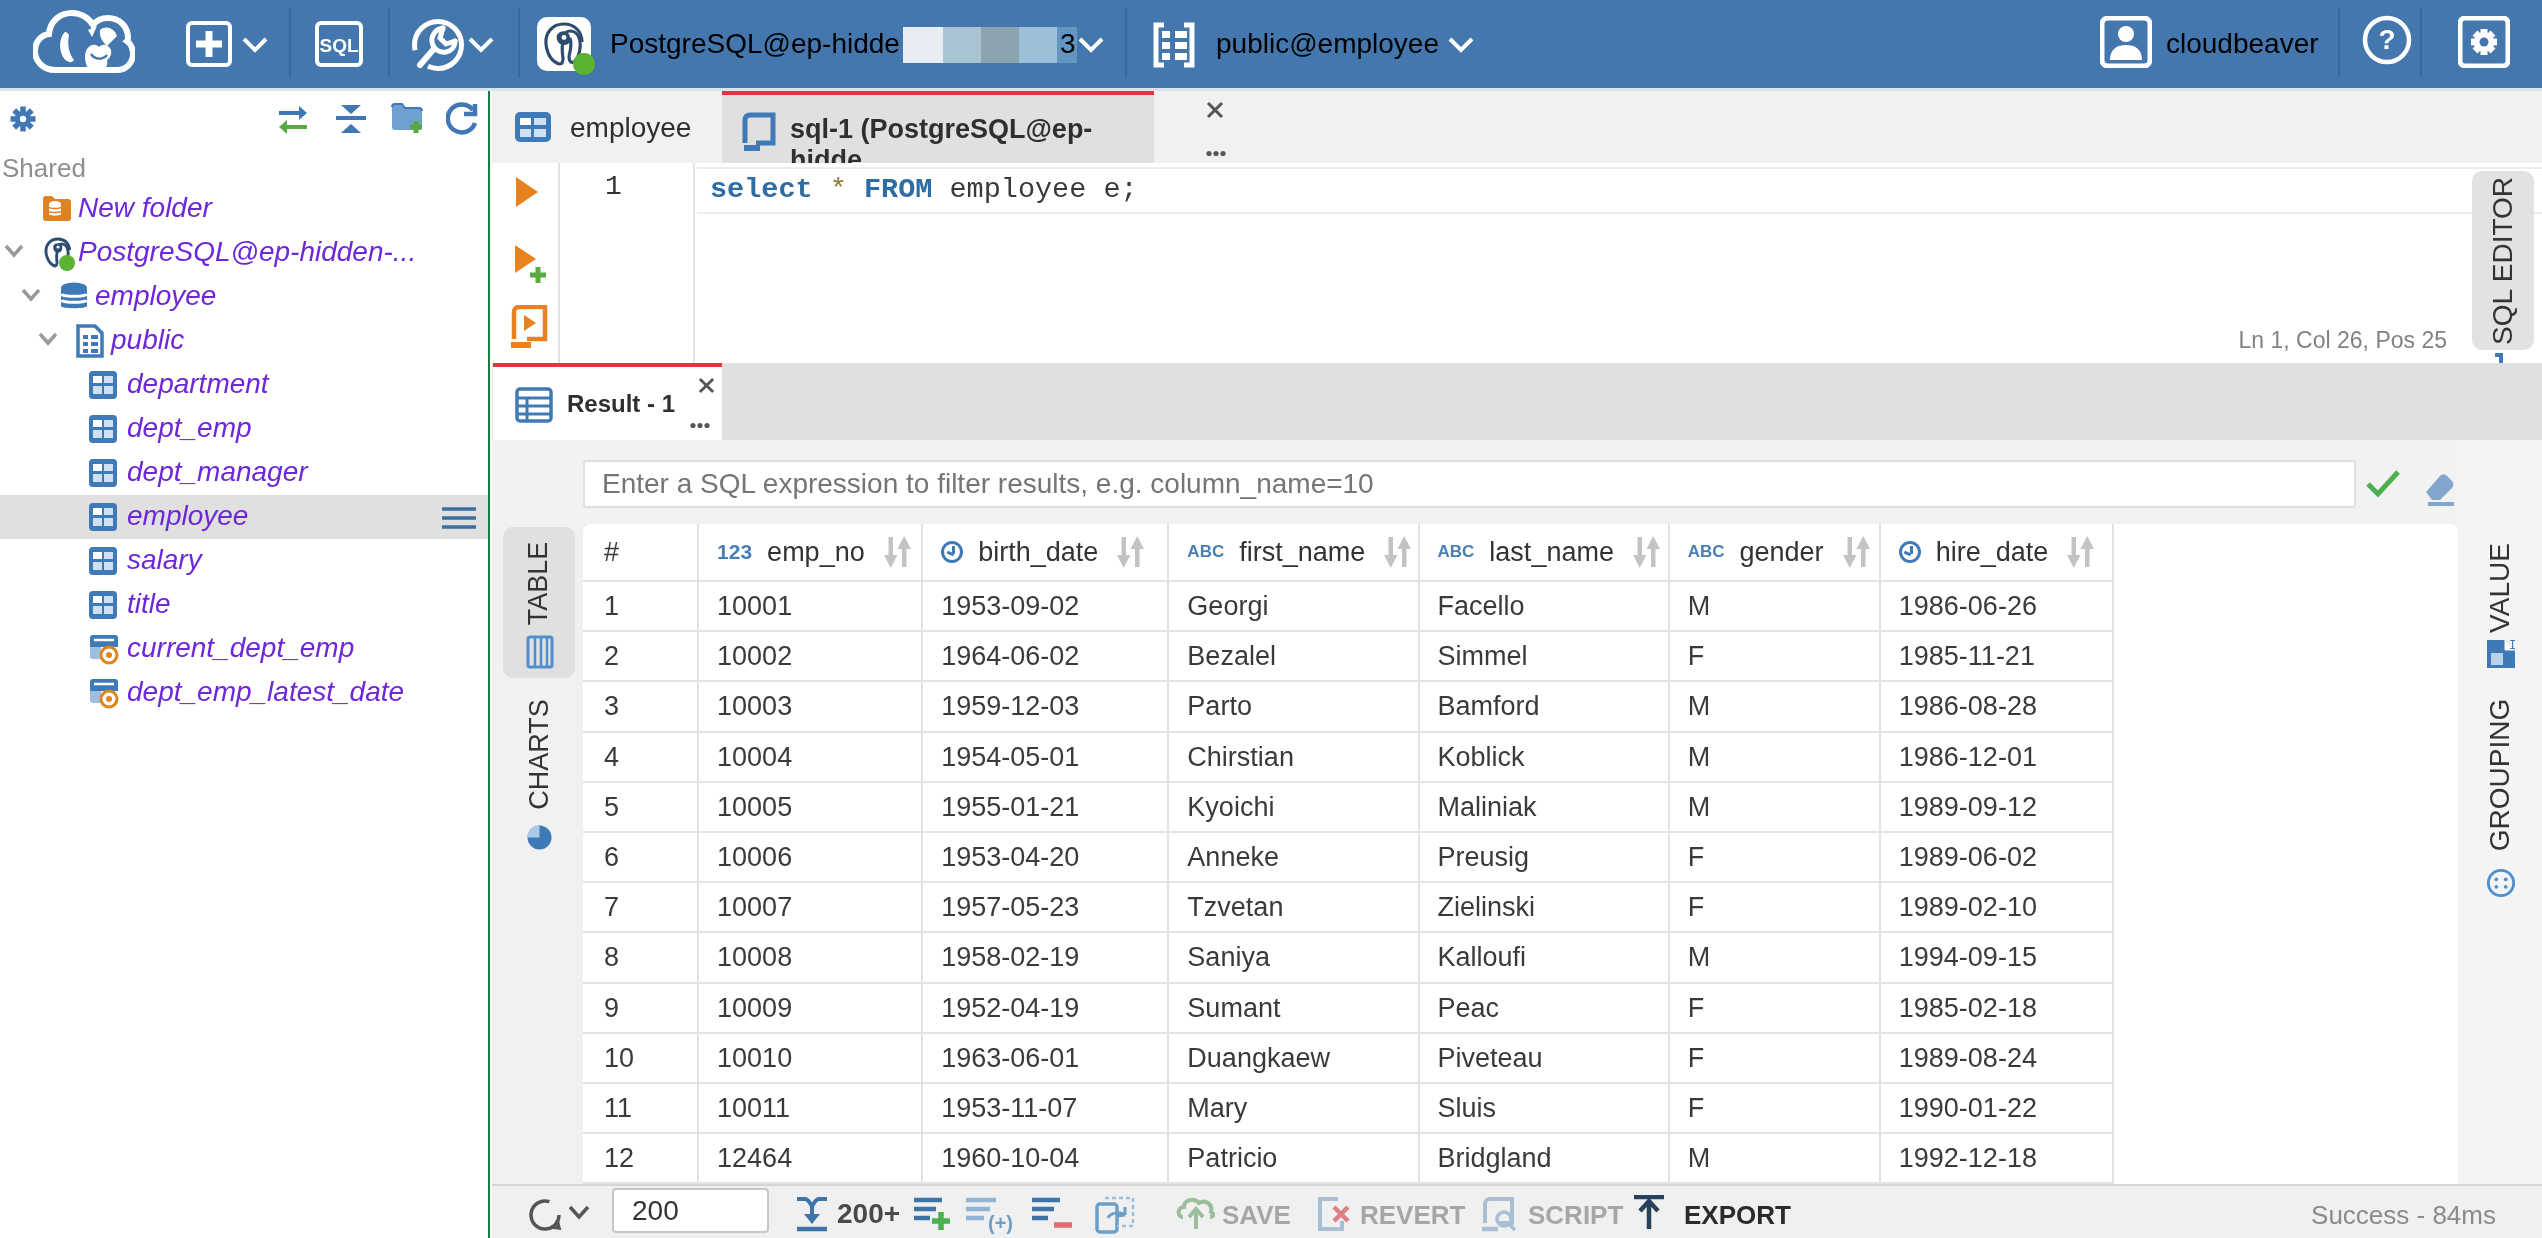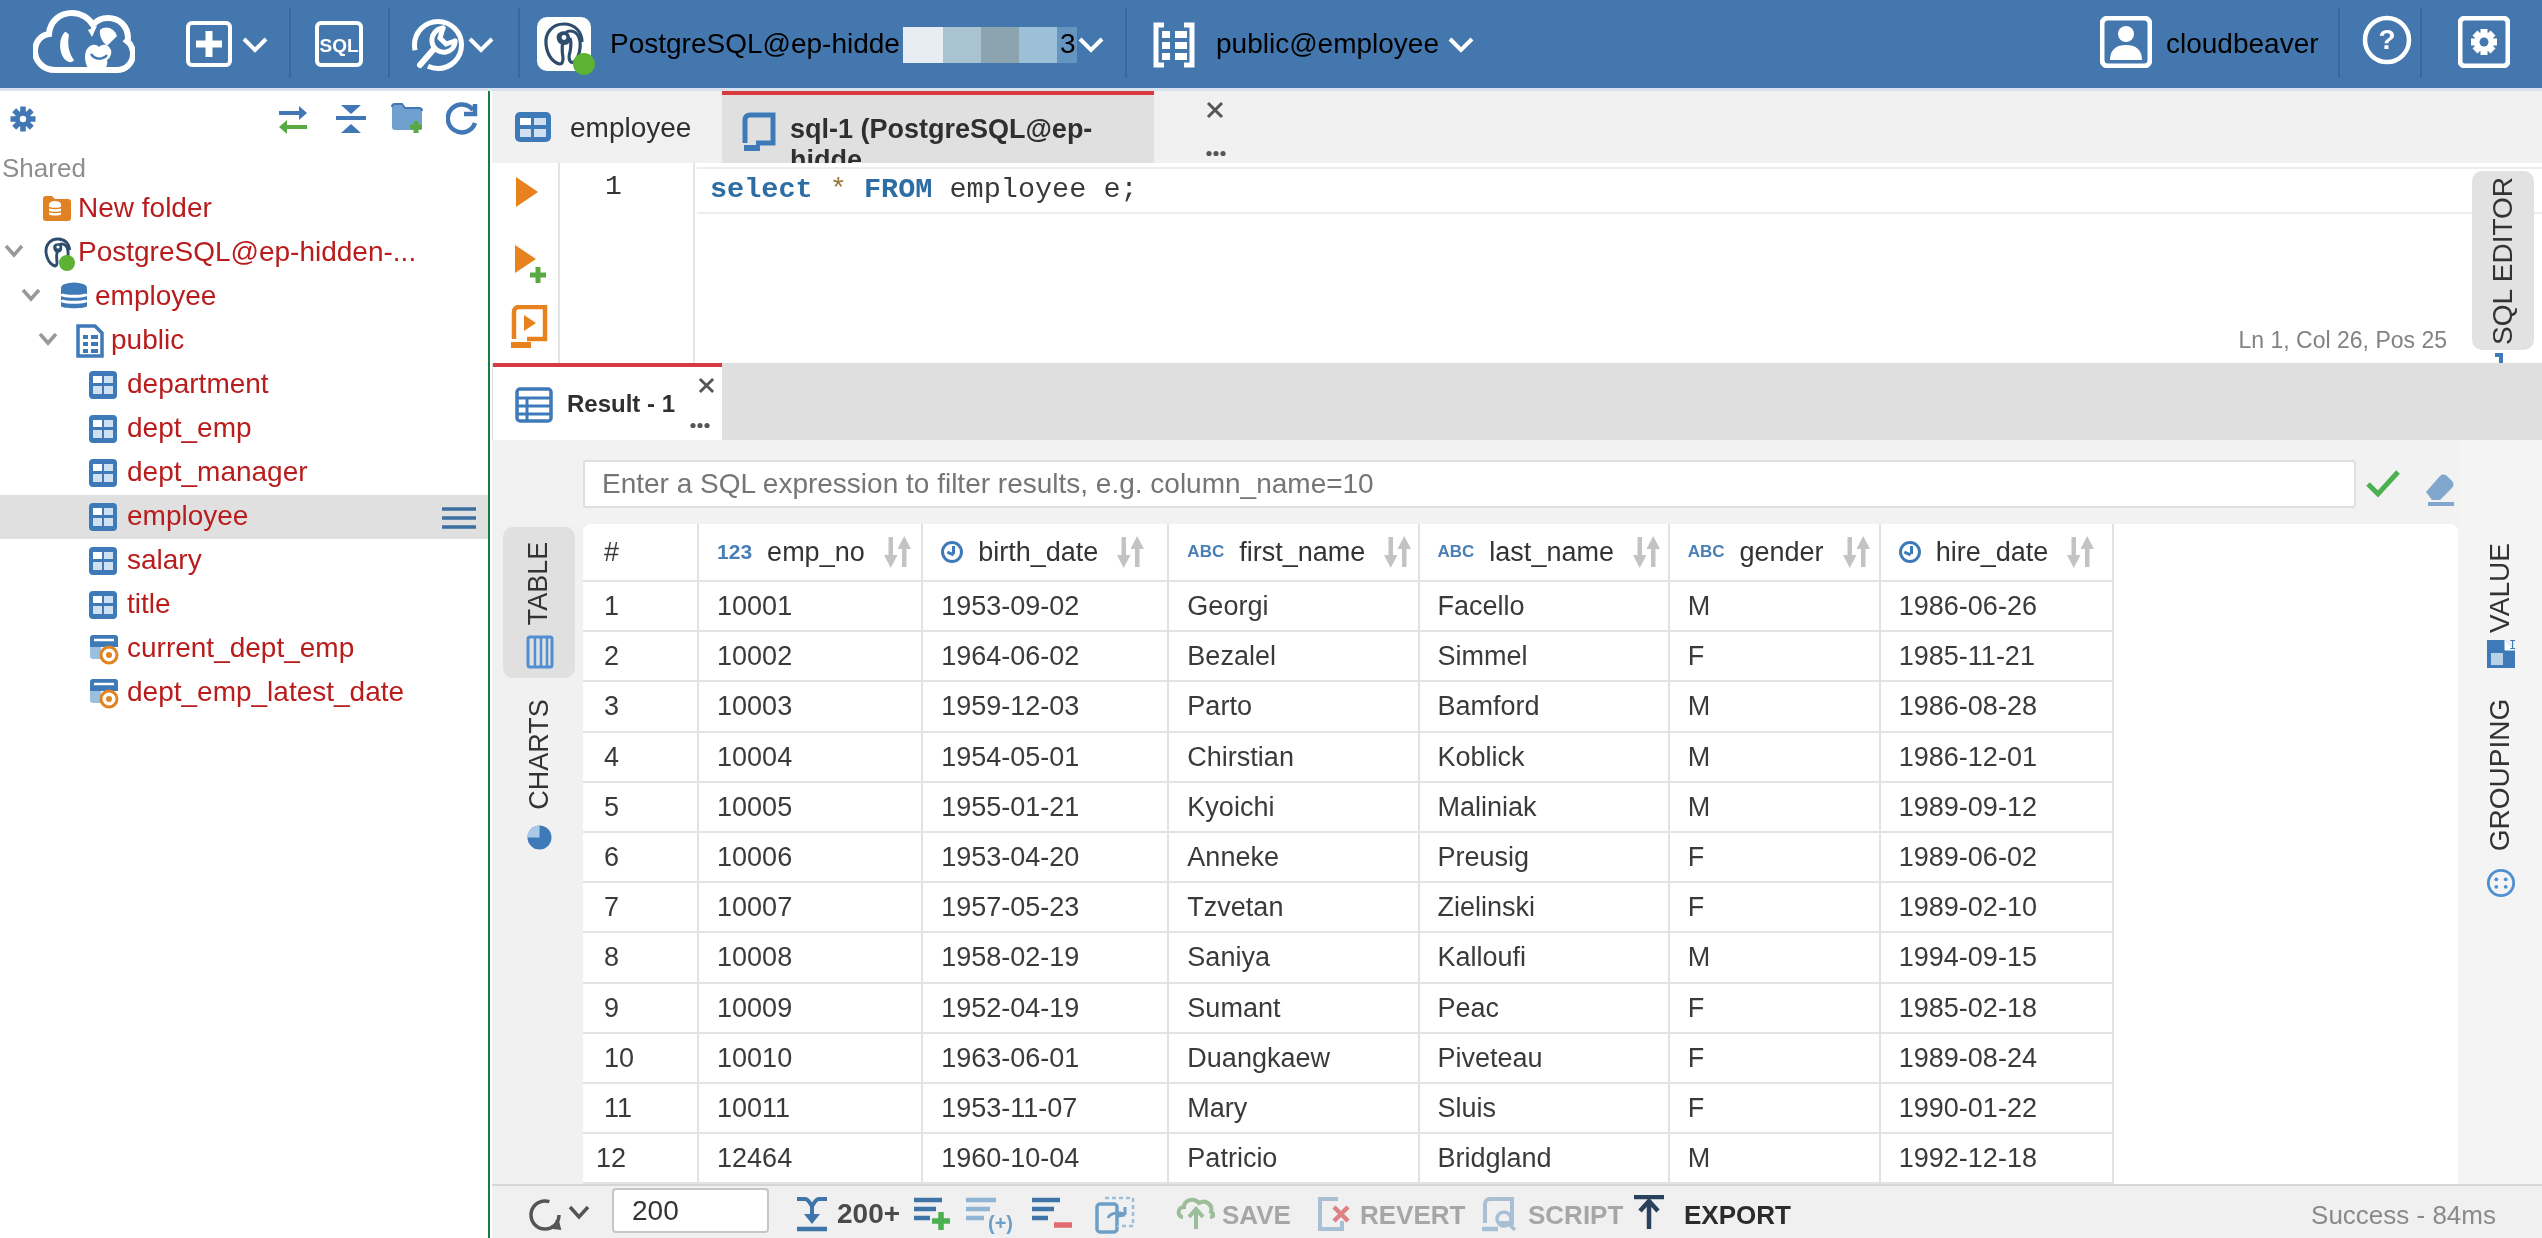--- a/index.html
+++ b/index.html
@@ -9,21 +9,21 @@
 .page { position:relative; width:2542px; height:1238px; }
 
 .topbar { position:absolute; left:0; top:0; width:2542px; height:88px; background:#4377ae; }
 .topline { position:absolute; left:0; top:88px; width:2542px; height:3px; background:#d9e3f0; }
 .tb-div { position:absolute; top:8px; width:2px; height:70px; background:#3a689c; }
 .tb-text { position:absolute; color:#000000; font-size:28px; line-height:88px; height:72px; }
 
 .sidebar { position:absolute; left:0; top:91px; width:490px; height:1147px; background:#fff; border-right:2px solid #15803d; }
 .shared { position:absolute; left:2px; top:62px; font-size:26px; color:#8e8e8e; }
 .tree-row { position:absolute; left:0; width:488px; height:44px; }
-.tree-row .lbl { position:absolute; font-size:28px; color:#b91c1c; top:5px; }
+.tree-row .lbl { position:absolute; font-size:28px; color:#6d28d9; top:5px;font-style:italic; }
 .sel-row { background:#e0e0e0; }
 
 .edittabs { position:absolute; left:492px; top:91px; width:2050px; height:72px; background:#f1f1f1; }
 .sqltab { position:absolute; left:230px; top:0; width:432px; height:72px; background:#e0e0e0; border-top:4px solid #d93a3f; }
 .tab-lbl { font-size:28px; color:#2f2f2f; }
 
 .editor { position:absolute; left:492px; top:163px; width:2050px; height:200px; background:#fff; }
 .ed-strip { position:absolute; left:0; top:0; width:68px; height:200px; border-right:2px solid #e3e3e3; }
 .gutter { position:absolute; left:70px; top:0; width:133px; height:200px; border-right:2px solid #e5e5e5; }
 .mono { font-family:"Liberation Mono", monospace; }
@@ -620,21 +620,21 @@
           <tr>
               <td style="padding-left:21px">11</td>
               <td>10011</td>
               <td>1953-11-07</td>
               <td>Mary</td>
               <td>Sluis</td>
               <td>F</td>
               <td>1990-01-22</td>
             </tr>
           <tr>
-              <td style="padding-left:13px">12</td>
+              <td style="padding-left:21px">12</td>
               <td>12464</td>
               <td>1960-10-04</td>
               <td>Patricio</td>
               <td>Bridgland</td>
               <td>M</td>
               <td>1992-12-18</td>
             </tr>
         </tbody>
       </table>
     </div>

